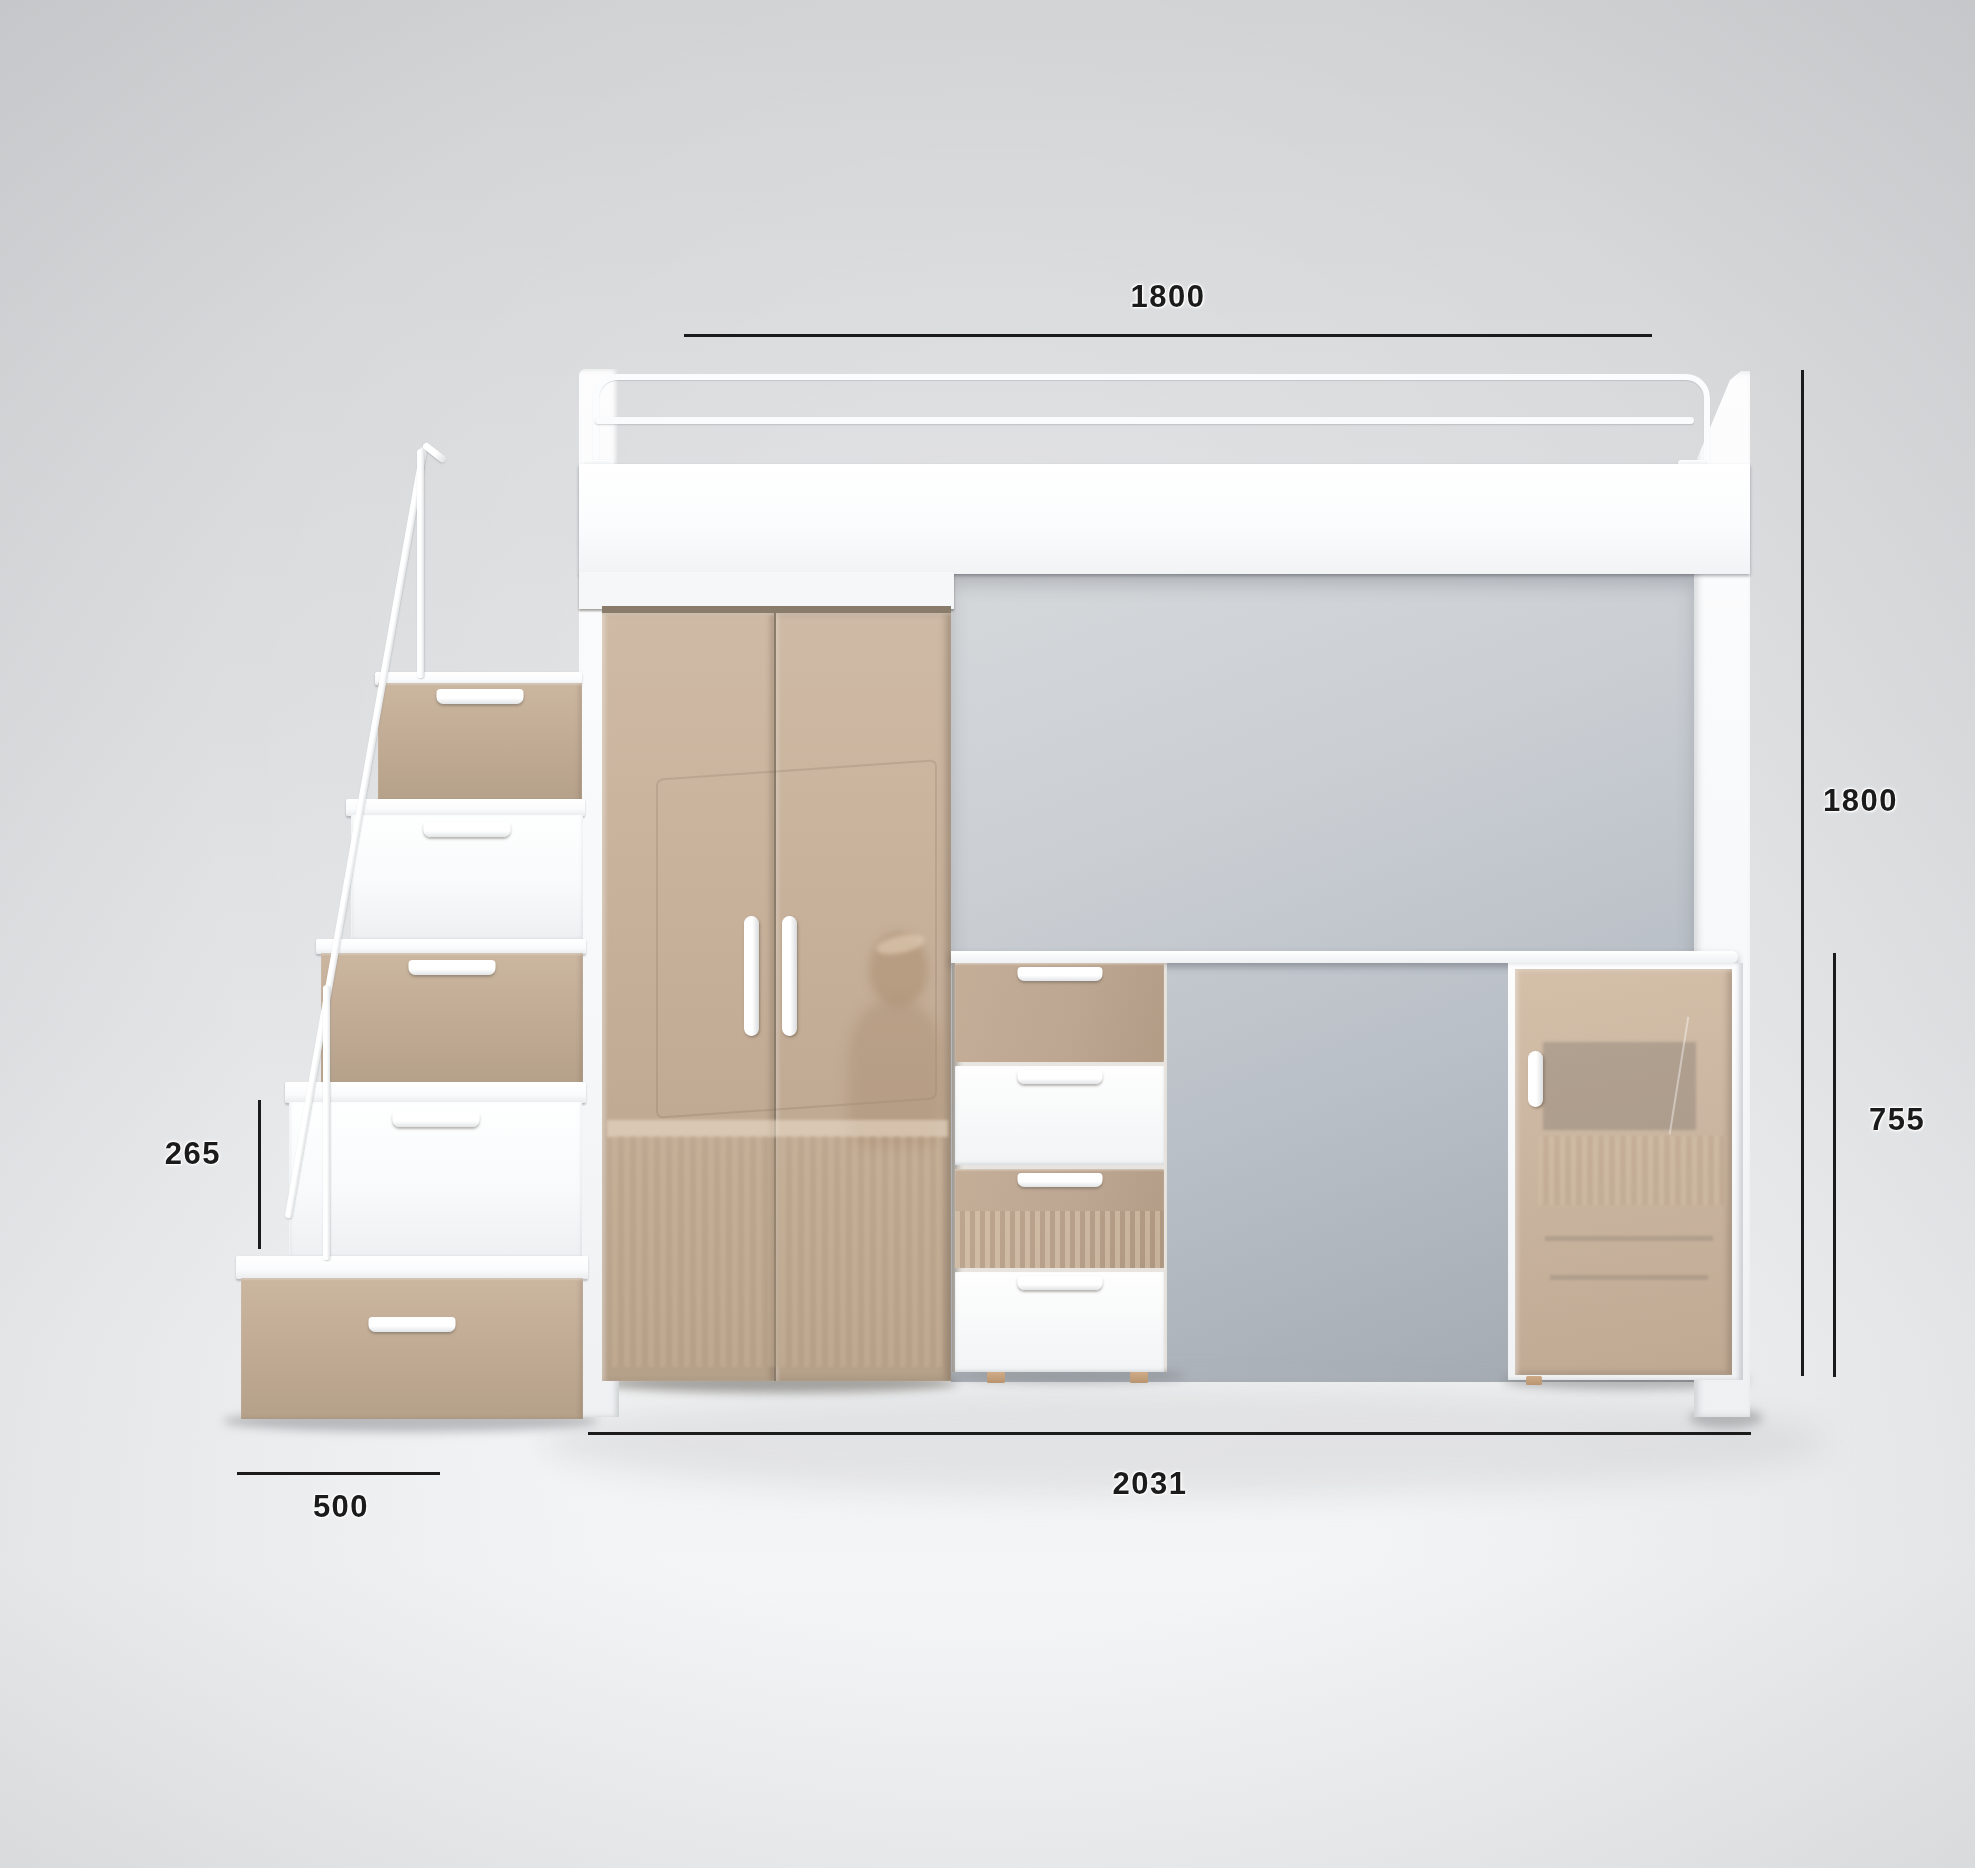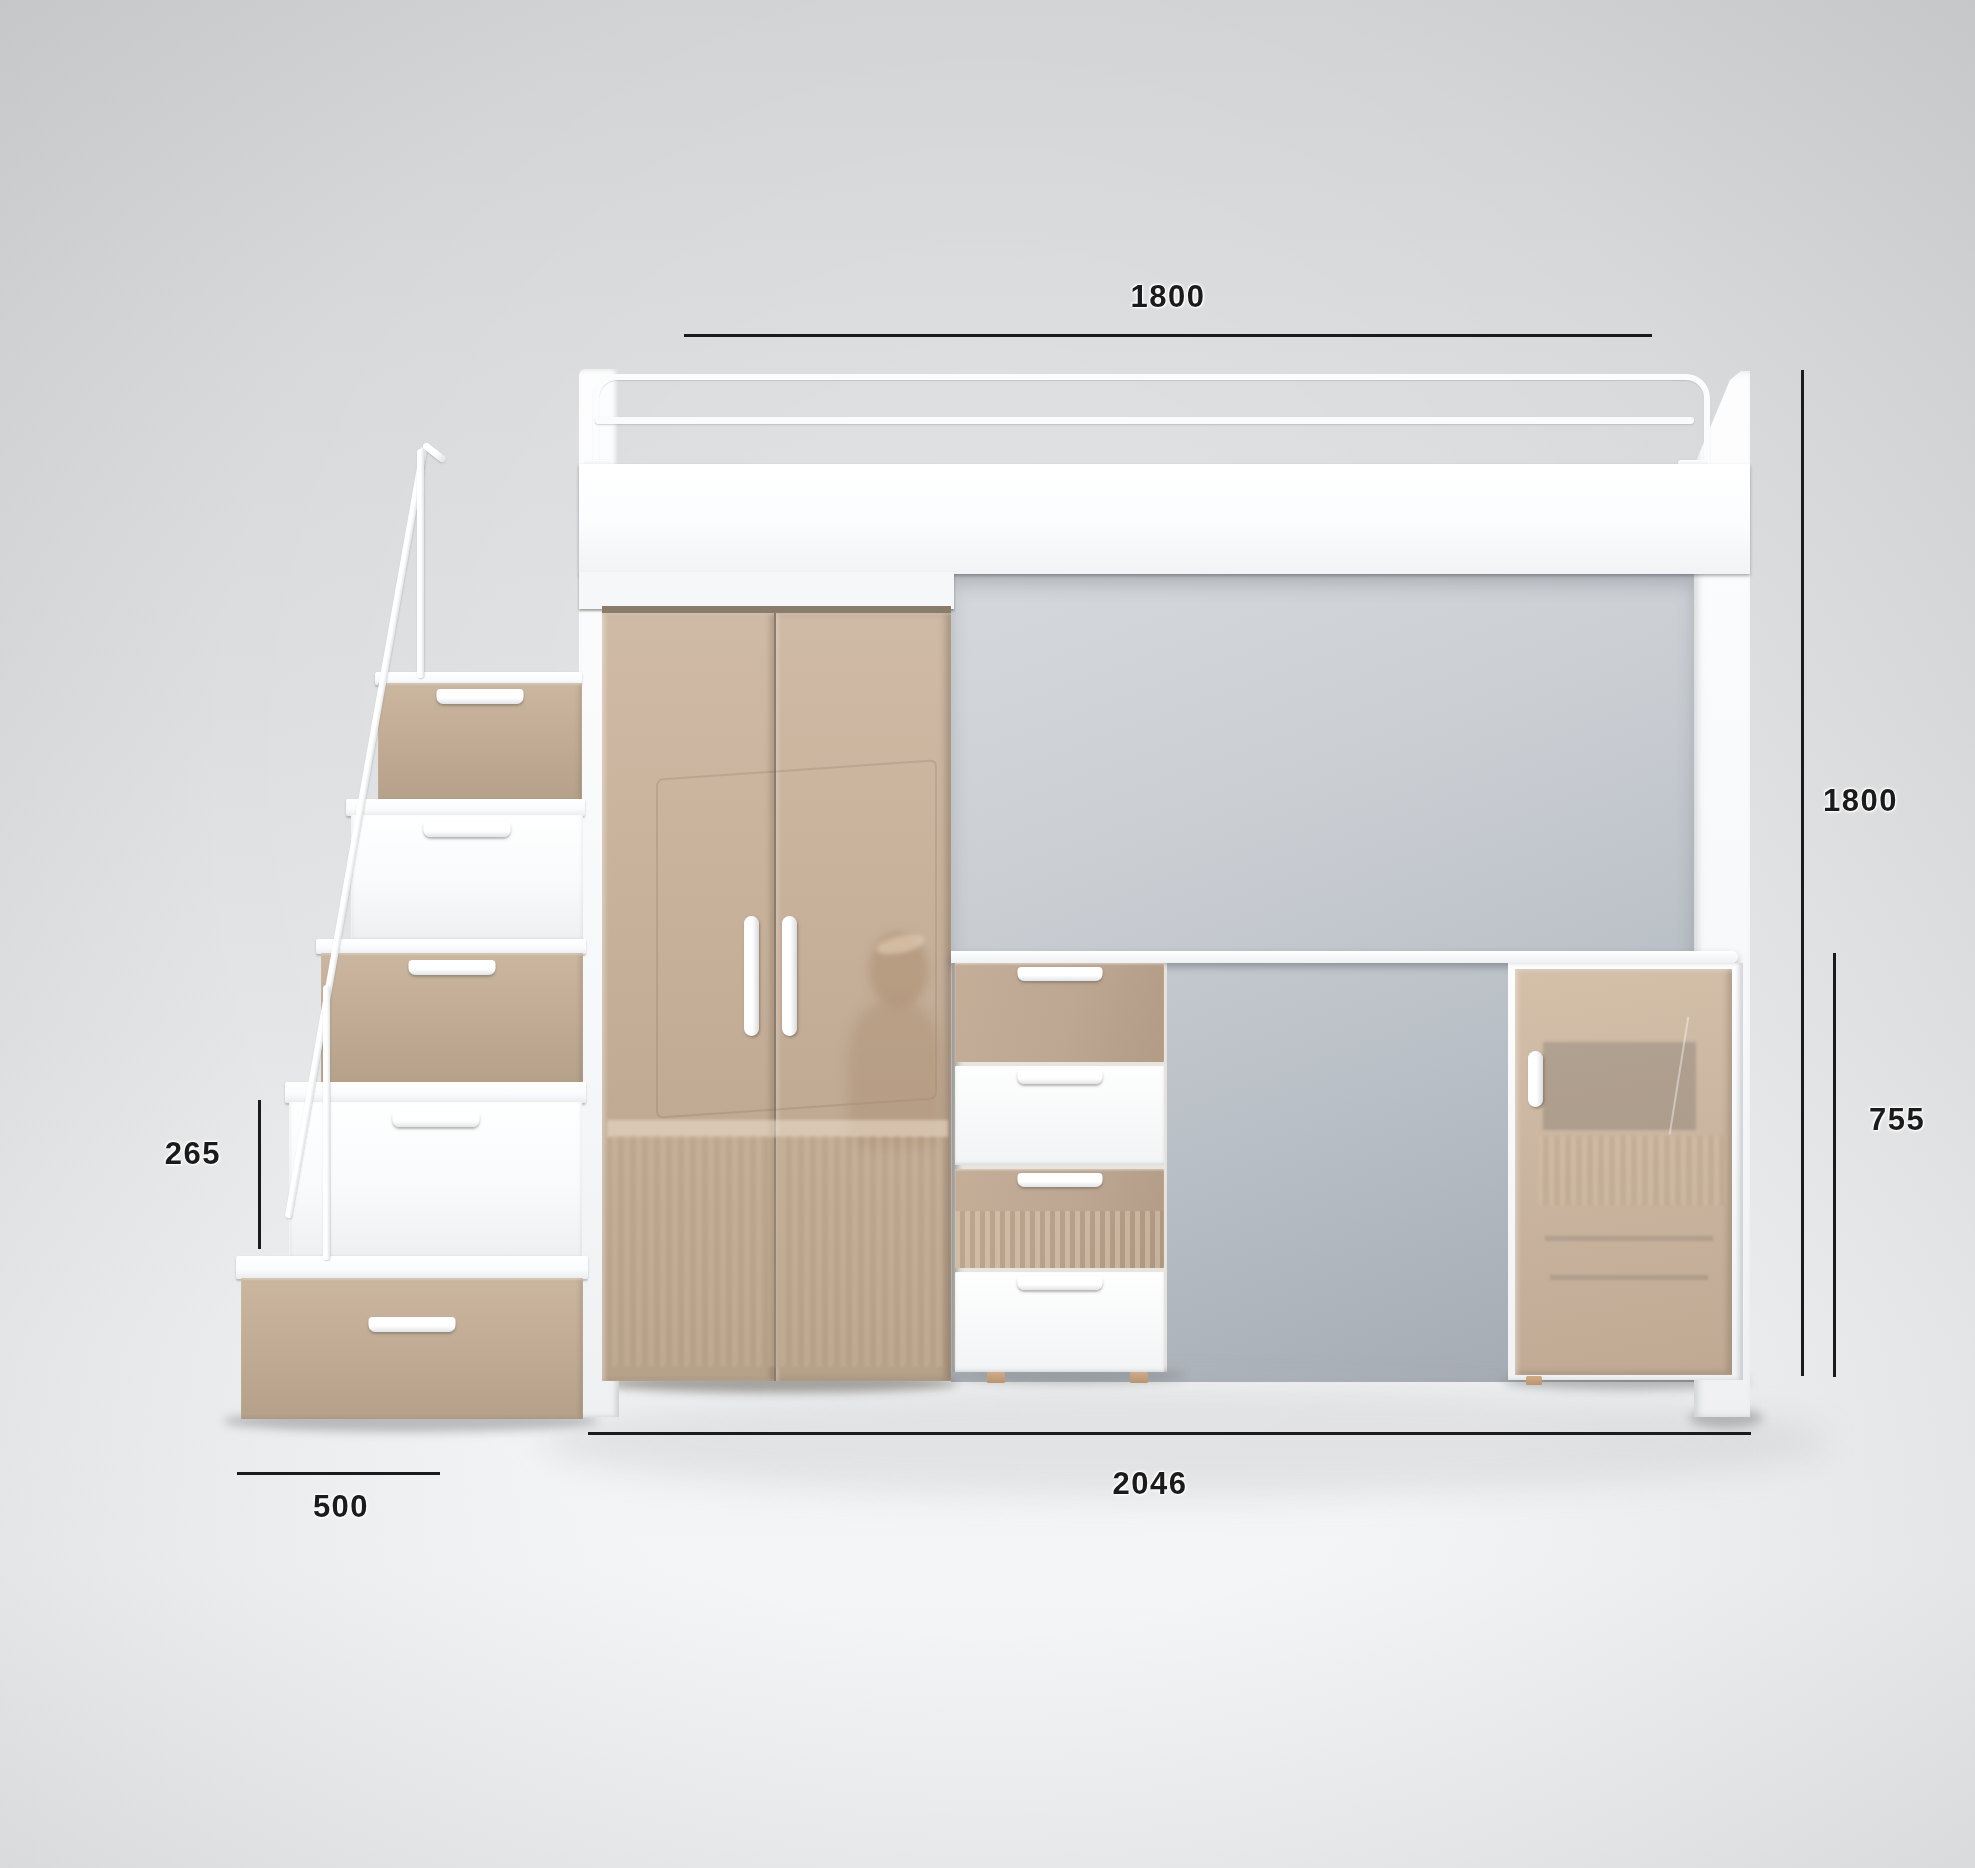--- a/index.html
+++ b/index.html
@@ -221,16 +221,16 @@
   <div class="abs dim" style="left:1833px;top:953px;width:2.5px;height:424px;"></div>
   <div class="abs dim" style="left:258px;top:1100px;width:2.5px;height:149px;"></div>
   <div class="abs dim" style="left:237px;top:1472px;width:203px;height:3px;"></div>
   <div class="abs dim" style="left:588px;top:1432px;width:1163px;height:3px;"></div>
 
   <div class="abs dim-label center" style="left:1168px;top:297px;">1800</div>
   <div class="abs dim-label midleft" style="left:1823px;top:801px;">1800</div>
   <div class="abs dim-label midleft" style="left:1869px;top:1120px;">755</div>
   <div class="abs dim-label midright" style="left:221px;top:1154px;">265</div>
   <div class="abs dim-label center" style="left:341px;top:1507px;">500</div>
-  <div class="abs dim-label center" style="left:1150px;top:1484px;">2046</div>
+  <div class="abs dim-label center" style="left:1150px;top:1484px;">2031</div>
 
 </div>
 
 
 </body></html>

